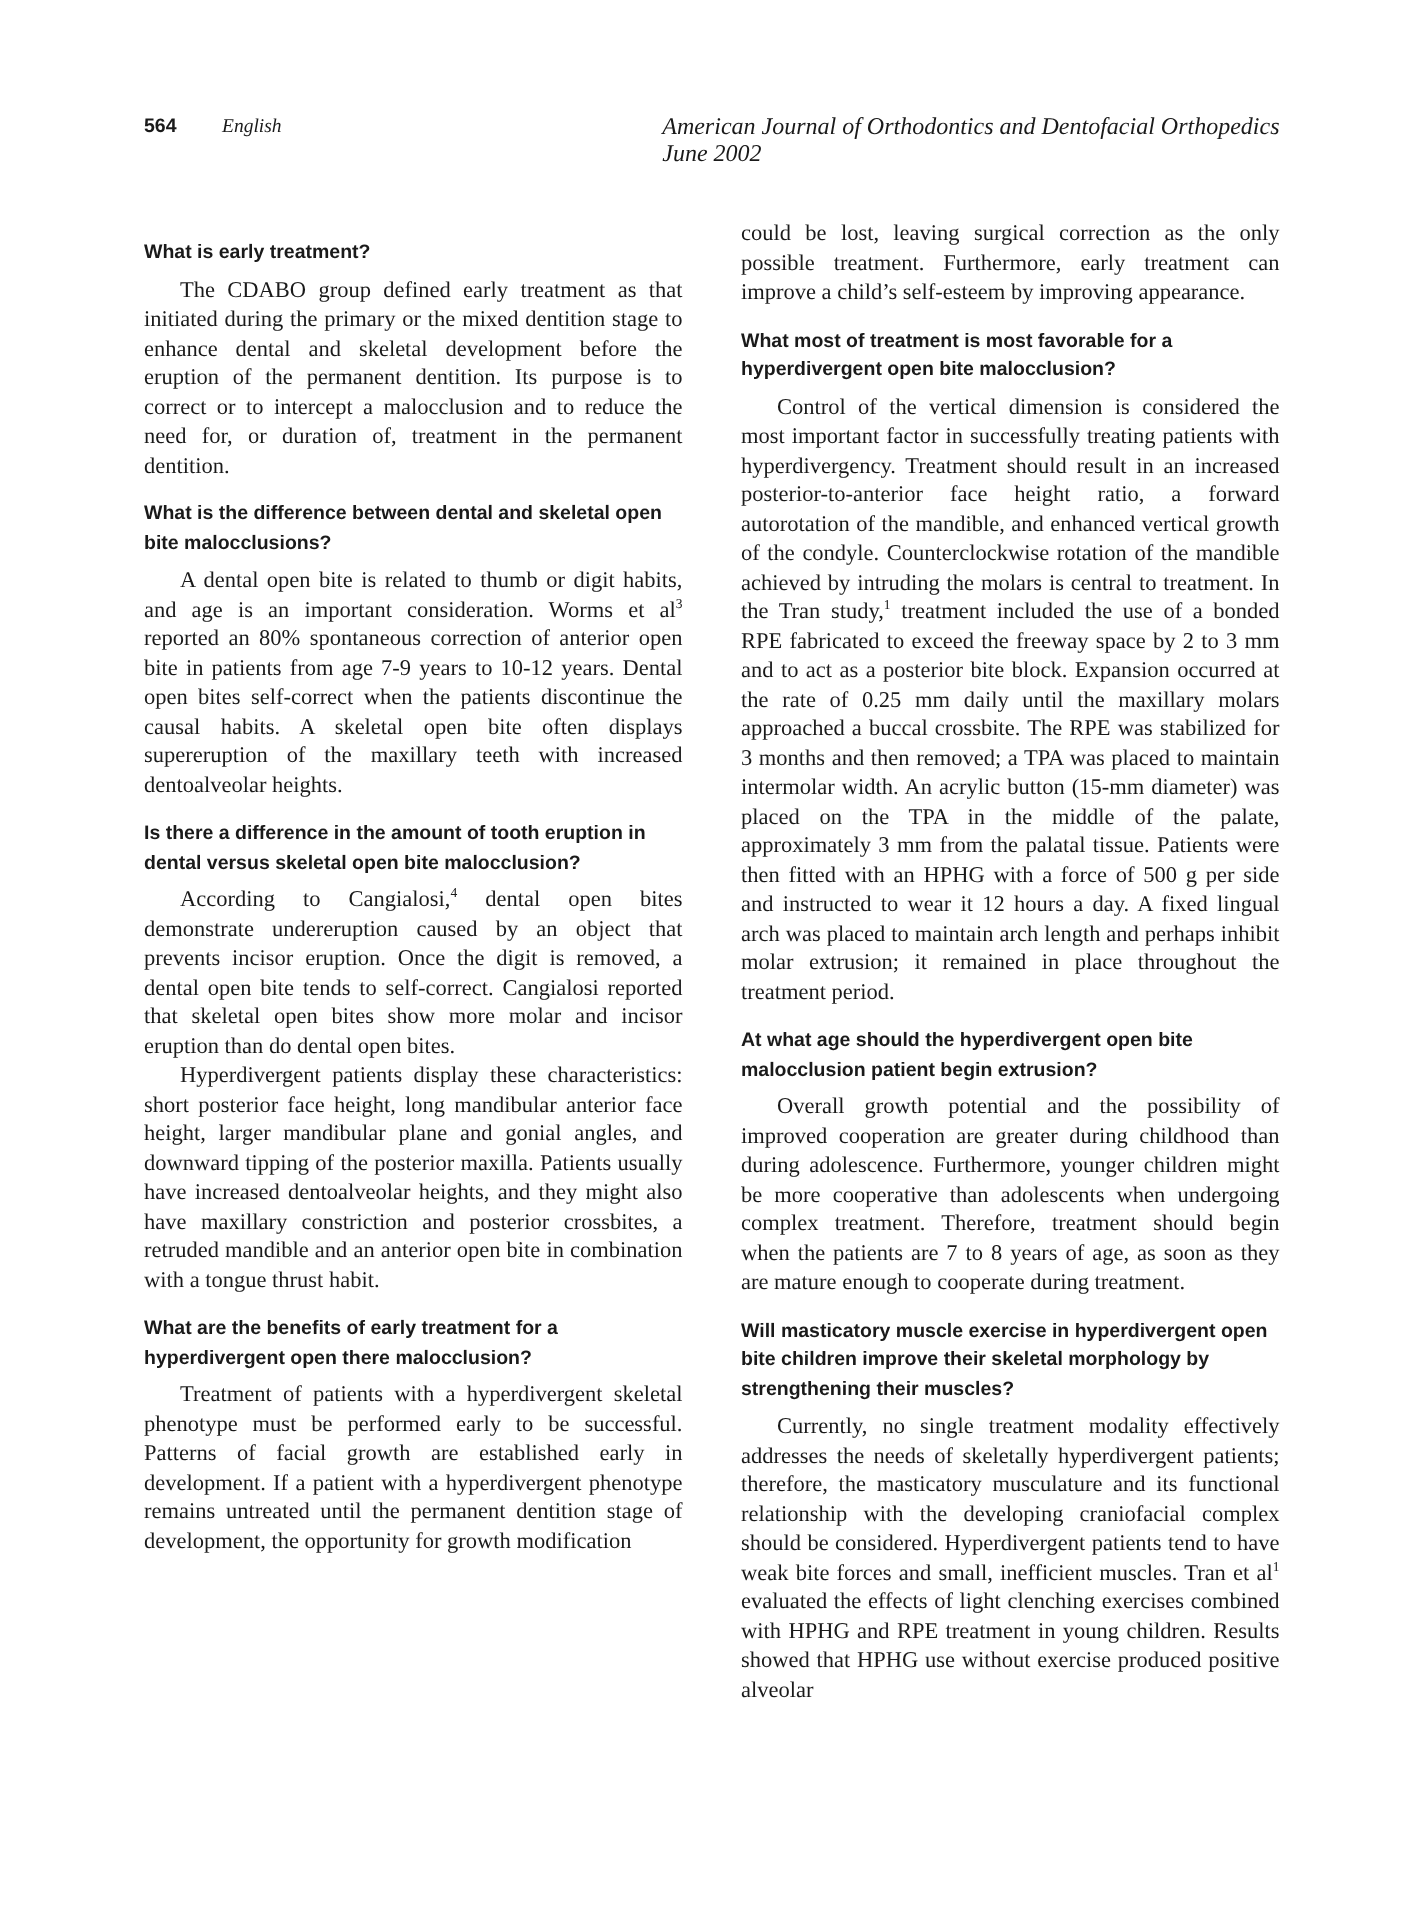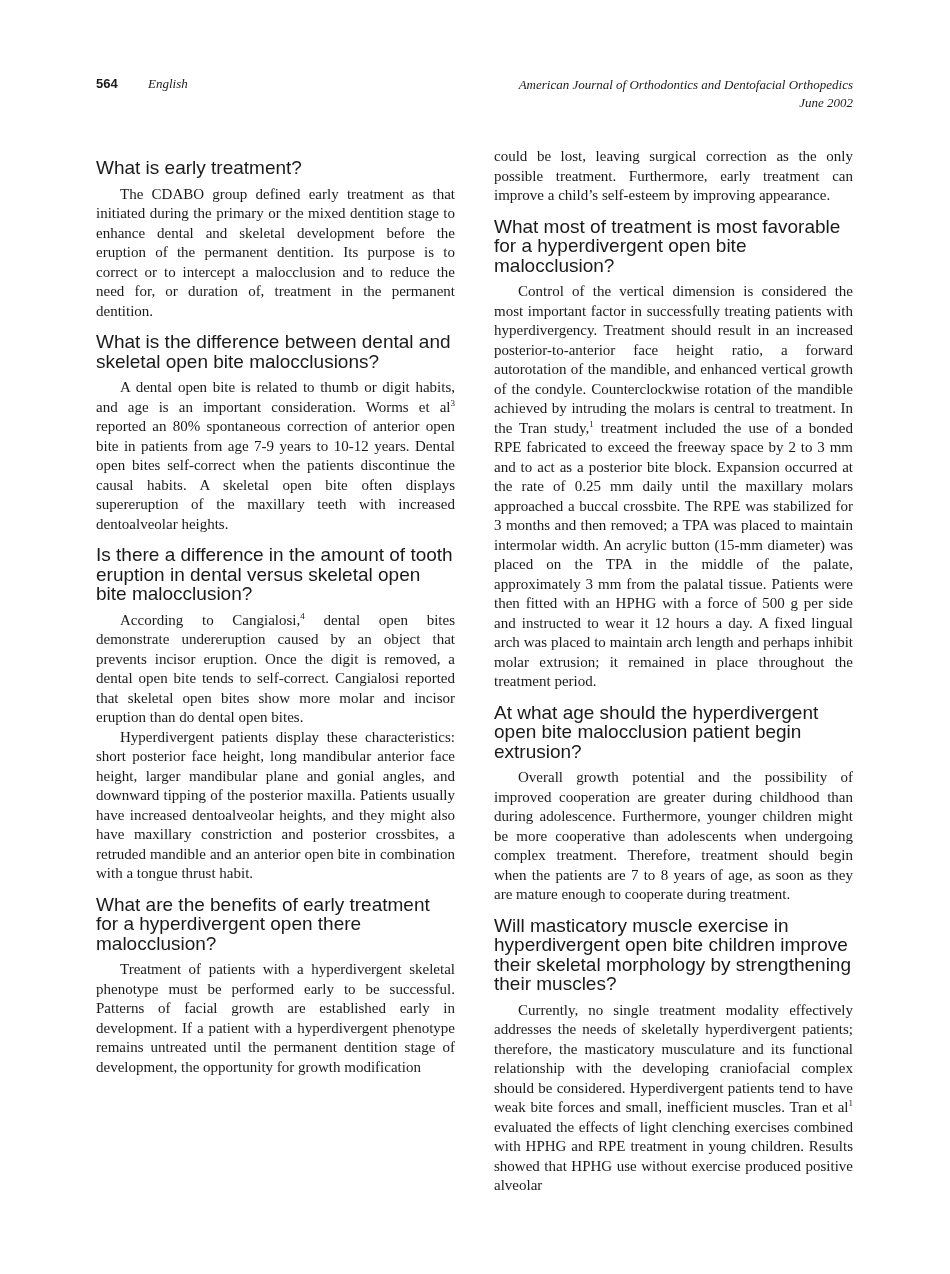--- a/index.html
+++ b/index.html
@@ -1,26 +1,26 @@
 <!DOCTYPE html>
 <html><head>
 <meta charset="utf-8">
 <style>
   html, body { margin: 0; padding: 0; background: #ffffff; }
   body { width: 950px; height: 1274px; position: relative; overflow: hidden; color: #1a1a1a; }
   .header { position: absolute; top: 76px; left: 96px; width: 757px; height: 40px; }
   .page-num { position: absolute; left: 0; top: 0; font-family: "Liberation Sans", sans-serif; font-weight: bold; font-size: 13px; }
   .section-label { position: absolute; left: 37px; top: 0; font-family: "Liberation Serif", serif; font-style: italic; font-size: 13px; margin-left: 15px; }
-  .journal { position: absolute; right: 0; top: 0; text-align: right; font-family: "Liberation Serif", serif; font-style: italic; font-size: 13px; line-height: 18px; }
+  .journal { position: absolute; right: 0; top: 0; font-family: "Liberation Serif", serif; font-style: italic; font-size: 16px; line-height: 18px; }
   .col { position: absolute; top: 147px; width: 359px; font-family: "Liberation Serif", serif; font-size: 15px; line-height: 19.5px; }
   .col.left { left: 96px; }
   .col.right { left: 494px; }
   .col p { margin: 0; text-align: justify; }
   .col p.indent { text-indent: 24px; }
-  .col h3 { margin: 11px 0 7px 0; font-family: "Liberation Sans", sans-serif; font-weight: normal; font-size: 19px; line-height: 19.5px; }
+  .col h3 { margin: 11px 0 7px 0; font-family: "Liberation Sans", sans-serif; font-weight: bold; font-size: 13px; line-height: 19.5px; }
   sup { font-size: 9px; line-height: 0; vertical-align: super; }
 </style>
 </head>
 <body>
 
 <div class="header">
   <span class="page-num">564</span>
   <span class="section-label">English</span>
   <div class="journal">
     <div>American Journal of Orthodontics and Dentofacial Orthopedics</div>

